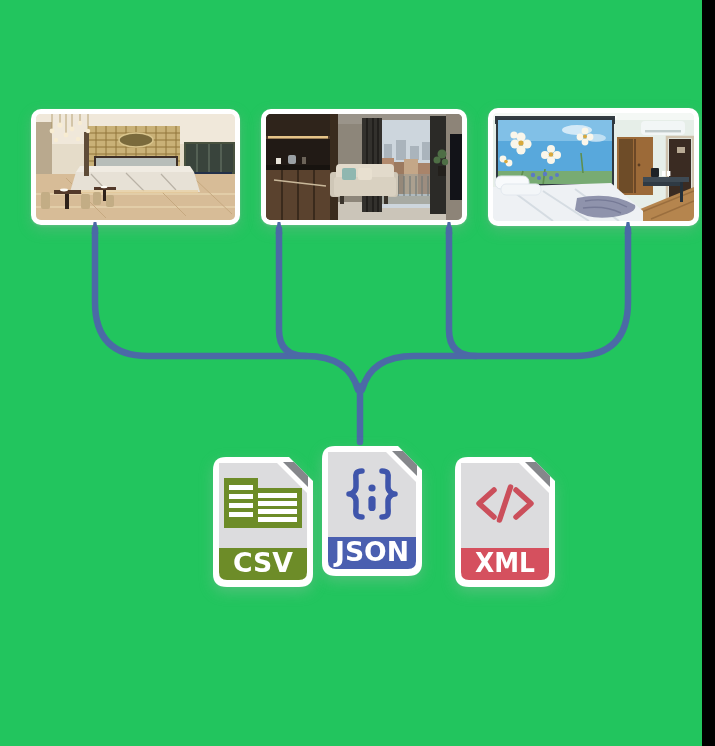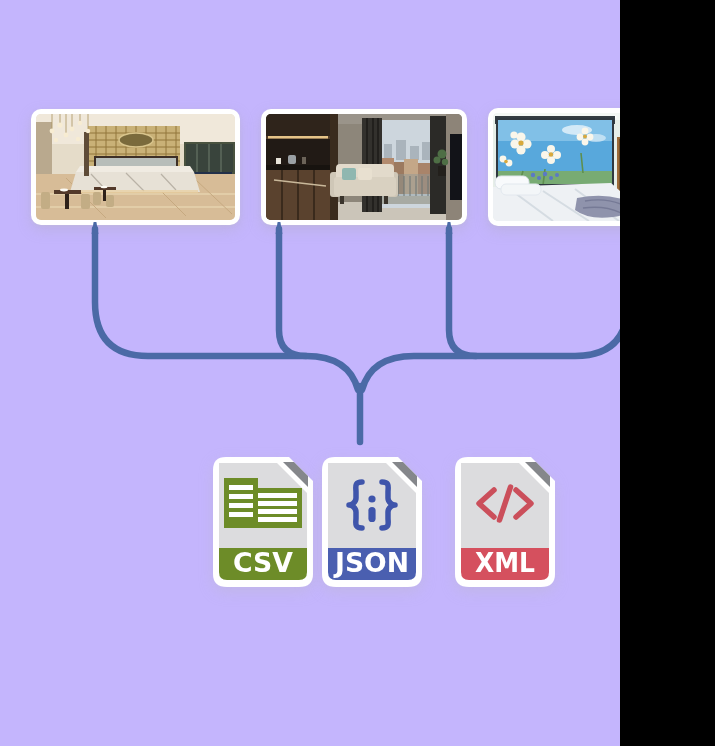--- a/index.html
+++ b/index.html
@@ -1,32 +1,32 @@
 <!DOCTYPE html>
 <html><head>
 <meta charset="utf-8">
 <style>
   html,body{margin:0;padding:0;background:#000;}
-  .stage{position:relative;width:620px;height:746px;background:#c4b5fd;overflow:hidden;
+  .stage{position:relative;width:702px;height:746px;background:#22c55e;overflow:hidden;
          font-family:"DejaVu Sans","Liberation Sans",sans-serif;}
   
   .photo-card{position:absolute;background:#fff;border-radius:10px;padding:5px;
               box-shadow:0 5px 14px rgba(170,170,170,.28),0 1px 3px rgba(200,200,200,.25);}
   .photo-card .ph{display:block;border-radius:5px;overflow:hidden;}
   .photo-card svg{display:block;}
   #photo1{left:31px;top:109px;}
   #photo2{left:261px;top:109px;}
   #photo3{left:488px;top:108px;}
   
   #connector{position:absolute;left:0;top:0;}
   
   .file-icon{position:absolute;width:104px;height:134px;
              filter:drop-shadow(0 5px 7px rgba(185,185,185,.30));}
   #icon-csv{left:211px;top:455px;}
-  #icon-json{left:320px;top:455px;}
+  #icon-json{left:320px;top:444px;}
   #icon-xml{left:453px;top:455px;}
   .band-label{font-family:"DejaVu Sans","Liberation Sans",sans-serif;
               font-weight:bold;font-size:27px;fill:#ffffff;}
 </style>
 </head>
 <body>
 
 <div class="stage">
 
   <div class="photo-card" id="photo1">

